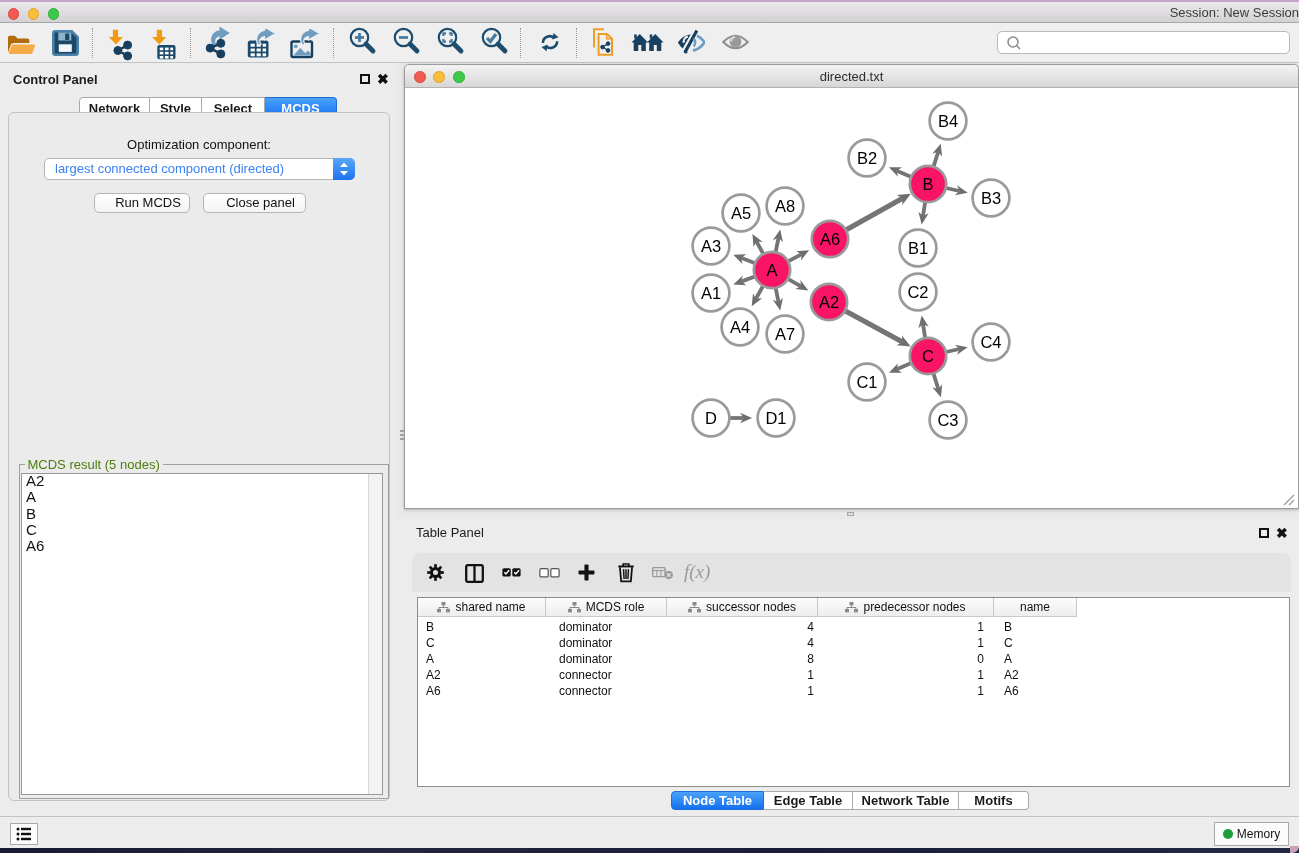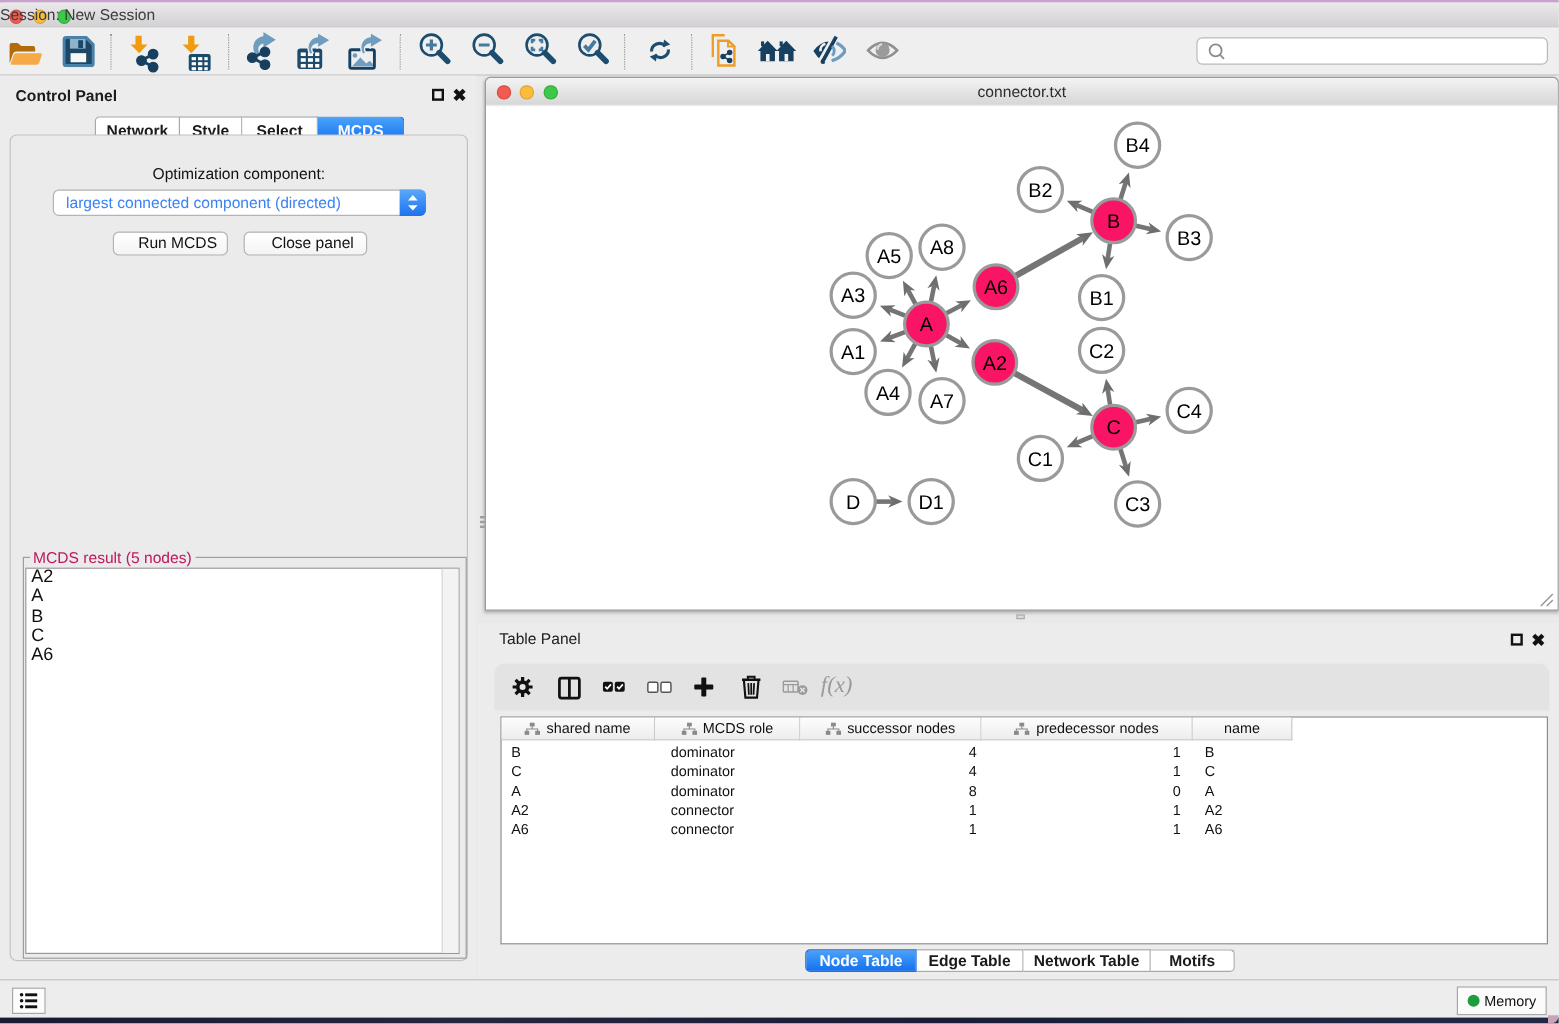--- a/index.html
+++ b/index.html
@@ -5,21 +5,21 @@
   * { margin:0; padding:0; box-sizing:border-box; }
   html,body { width:1299px; height:853px; overflow:hidden; }
   body { font-family:"Liberation Sans", sans-serif; background:#e9e9e9; position:relative; }
   .abs { position:absolute; }
 
   
   #lavender { left:0; top:0; width:1299px; height:2px; background:#c7a3cc; }
   #titlebar { left:0; top:2px; width:1299px; height:21px;
     background:linear-gradient(#eae8eb,#d3d1d4); border-bottom:1px solid #a8a8a8;
     border-radius:5px 5px 0 0; }
-  #titlebar .title { position:absolute; left:0; right:0; top:3px; text-align:left;
+  #titlebar .title { position:absolute; left:0; right:0; top:3px; text-align:right;
     font-size:13px; color:#3c3c3c; }
   .tl { position:absolute; width:11.5px; height:11.5px; border-radius:50%; top:6px; }
   #titlebar .r { left:7.5px;  background:#f15b51; border:1px solid #d94c44; }
   #titlebar .y { left:27.5px; background:#f8bd3b; border:1px solid #e0a32e; }
   #titlebar .g { left:47.5px; background:#3ec849; border:1px solid #2fae3a; }
 
   #toolbar { left:0; top:23px; width:1299px; height:40px; background:#efefef;
     border-bottom:1px solid #c4c4c4; }
   .sep { position:absolute; top:5px; height:30px; width:0;
     border-left:1px dotted #9a9a9a; }
@@ -49,21 +49,21 @@
     color:#3b82f6; line-height:20px; padding-left:10px; }
   #dd-spin { position:absolute; right:-1px; top:-1px; width:22px; height:22px;
     background:linear-gradient(#5aa8fa,#1d72ee); border-radius:0 5px 5px 0; }
   .btn { position:absolute; height:20px; background:linear-gradient(#ffffff,#f4f4f4);
     border:1px solid #b4b4b4; border-radius:5px; font-size:13px; color:#111;
     text-align:center; line-height:18px;padding-left:12px; }
 
   #fieldset { position:absolute; left:9.5px; top:351px; width:370px; height:335px;
     border:1px solid #9f9f9f; }
   #fieldset .legend { position:absolute; left:5px; top:-8px; background:#ebebeb;
-    padding:0 3px; font-size:13px; color:#be185d; }
+    padding:0 3px; font-size:13px; color:#4d7c0f; }
   #listbox { position:absolute; left:1.5px; top:8px; width:362px; height:322px;
     background:#fff; border:1px solid #989898; font-size:13px; color:#111; }
   #listbox .items { position:absolute; left:4px; top:-1px; line-height:16.3px; font-size:15px; }
   #listbox .scroll { position:absolute; right:0; top:0; bottom:0; width:14px;
     background:#f3f3f3; border-left:1px solid #d8d8d8; }
 
   
   #nw { left:404px; top:64px; width:895px; height:445px; background:#fff;
     border:1px solid #9b9b9b; border-radius:5px 5px 0 0;
     box-shadow:0 1px 3px rgba(0,0,0,0.25); }
@@ -311,21 +311,21 @@
         </div>
       </div>
     </div>
   </div>
 
   <div id="nw" class="abs">
     <div id="nw-tb">
       <div class="tl r"></div>
       <div class="tl y"></div>
       <div class="tl g"></div>
-      <div class="title">connector.txt</div>
+      <div class="title">directed.txt</div>
     </div>
     <svg id="graph" width="893" height="420" viewBox="404 87 893 420" style="position:absolute; left:0; top:23px;">
       <line x1="763.2600944600582" y1="254.76856078139744" x2="755.4320338851925" y2="240.37503004696683" stroke="#757575" stroke-width="3.8"></line>
       <polygon points="751.4187495311486,232.99576526695068 761.7201291864594,241.05315797161327 755.4320338851925,240.37503004696683 752.5838966016775,246.0219862194771" fill="#6e6e6e"></polygon>
       <line x1="774.2247707734997" y1="253.12420542277073" x2="777.5703644454296" y2="236.65359042250034" stroke="#757575" stroke-width="3.8"></line>
       <polygon points="779.2424678094665,228.42169693801108 781.949682779812,241.21665637930425 777.5703644454296,236.65359042250034 771.7578146561585,239.1464331666872" fill="#6e6e6e"></polygon>
       <line x1="755.9248315825024" y1="263.0687861963944" x2="740.0572802398256" y2="256.8258151763248" stroke="#757575" stroke-width="3.8"></line>
       <polygon points="732.2405262455675,253.75037098186263 745.3111640720318,253.30491973941076 740.0572802398256,256.8258151763248 741.5034712598405,262.98280563706356" fill="#6e6e6e"></polygon>
       <line x1="755.8417039604205" y1="274.7154230968906" x2="740.2230223505195" y2="280.6044341957058" stroke="#757575" stroke-width="3.8"></line>
       <polygon points="732.3631651448117,283.567986912612 741.7569523282143,274.4687142849268 740.2230223505195,280.6044341957058 745.4261128348601,284.19996606342227" fill="#6e6e6e"></polygon>

